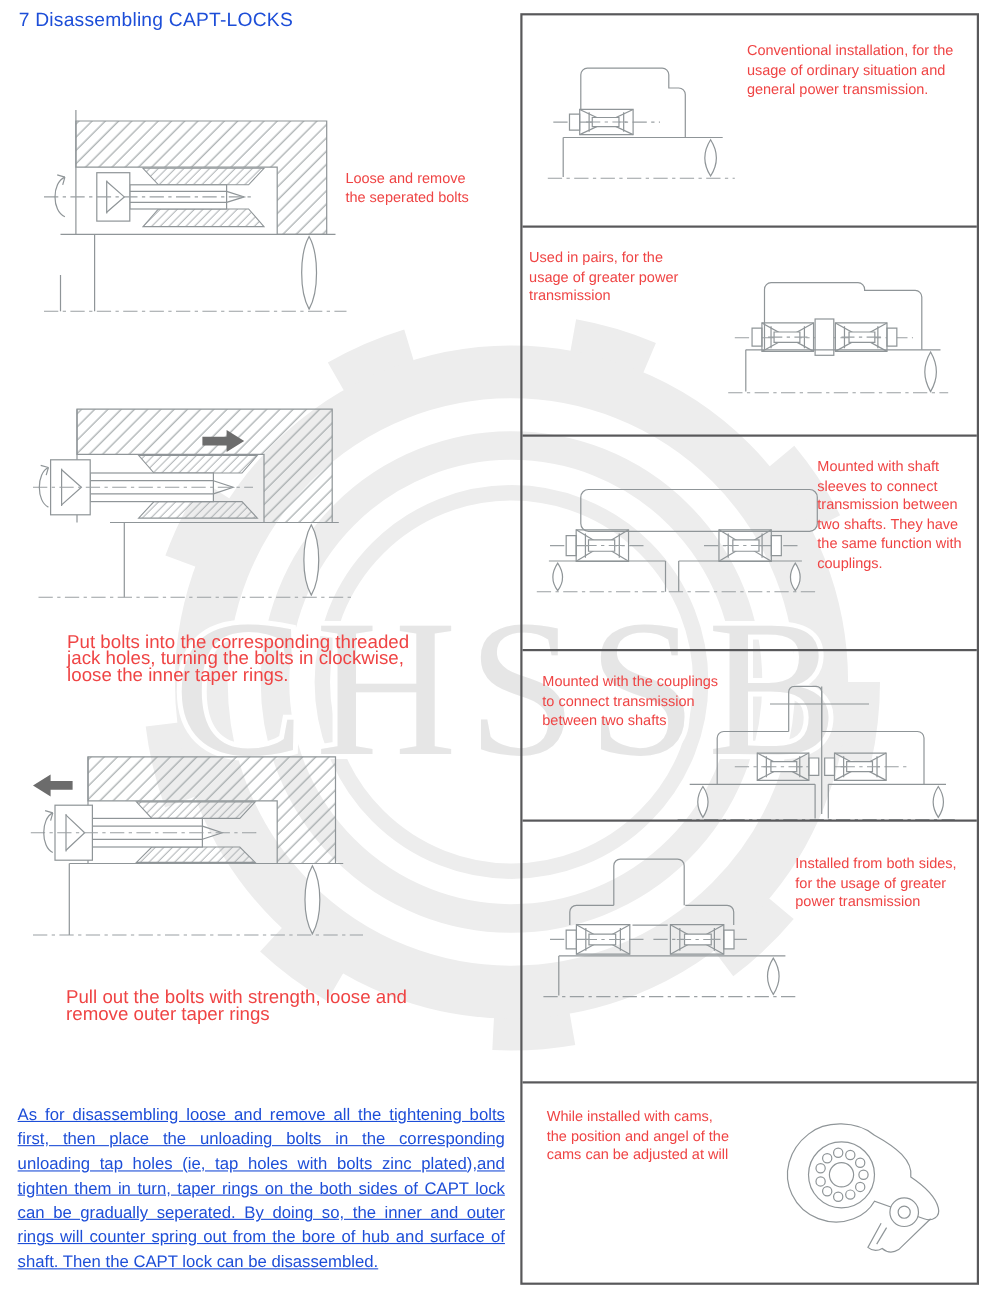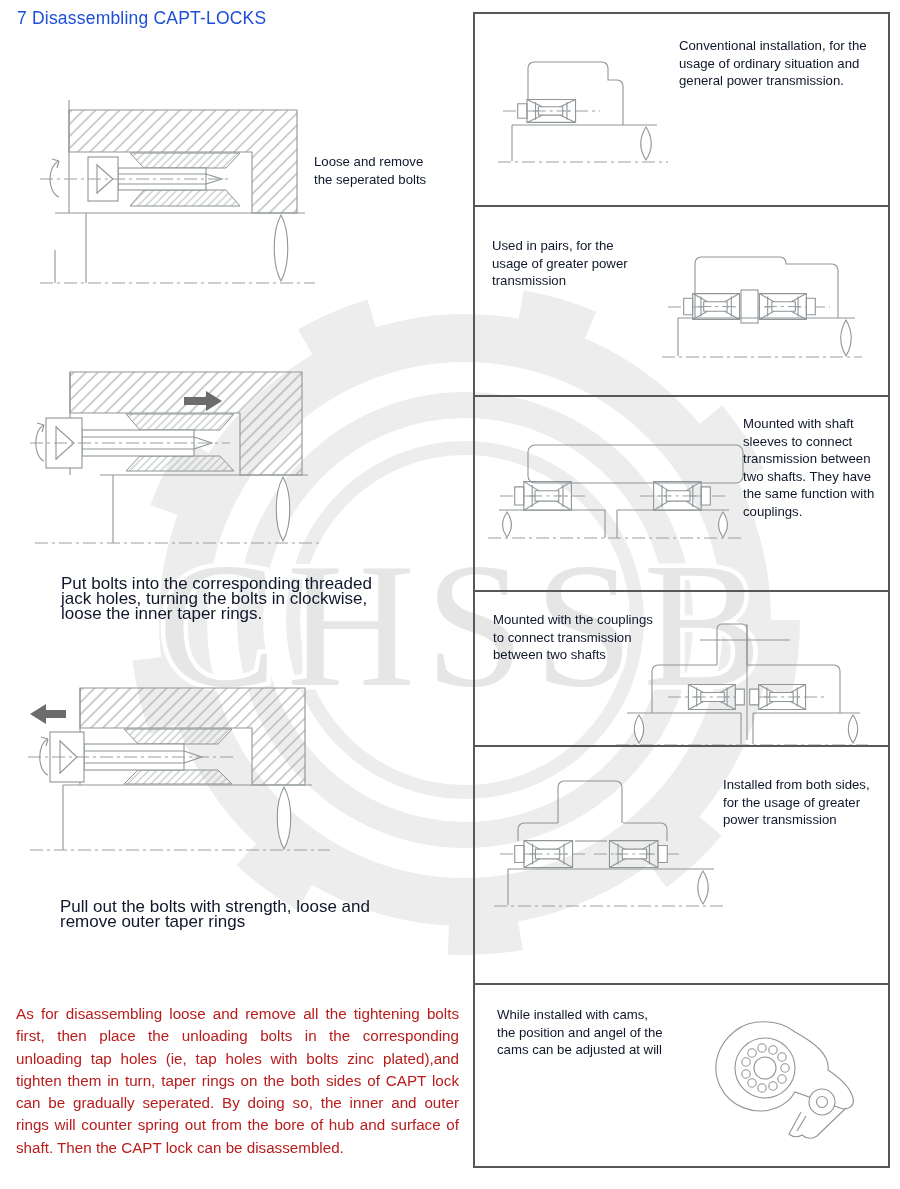--- a/index.html
+++ b/index.html
@@ -1,23 +1,23 @@
 <!DOCTYPE html>
 <html><head>
 <meta charset="utf-8">
 <style>
   html,body{margin:0;padding:0;}
   body{width:900px;height:1189px;background:#ffffff;position:relative;overflow:hidden;
        font-family:"Liberation Sans",sans-serif;color:#6b6d6f;}
   .abs{position:absolute;}
   #title{left:17px;top:8px;font-size:17.5px;color:#1d4ed8;letter-spacing:.2px;}
-  .caption{font-size:13.2px;line-height:17.5px;color:#0f172a;white-space:pre-line;}
+  .caption{font-size:13.2px;line-height:17.5px;color:#ef4444;white-space:pre-line;}
   .caption.small{font-size:17px;line-height:14.8px;}
   #para{left:16px;top:1003px;width:443px;font-size:15.2px;line-height:22.3px;
-        text-align:justify;color:#b91c1c;}
+        text-align:justify;color:#1d4ed8;text-decoration:underline;}
   #panelbox{left:473px;top:12px;width:417px;height:1156px;border:2px solid #58585a;
             box-sizing:border-box;background:transparent;z-index:2;}
   .panel{position:relative;box-sizing:border-box;width:100%;border-top:2px solid #58585a;}
   .panel:first-child{border-top:none;}
   .panel svg{position:absolute;left:0;top:0;}
   .ln{stroke:#8f9598;fill:none;stroke-width:1.1;}
   .lnf{stroke:#8f9598;fill:#ffffff;stroke-width:1.1;}
   .hat{stroke:#8f9598;fill:url(#h1);stroke-width:1.1;}
   .hat2{stroke:#8f9598;fill:url(#h2);stroke-width:1;}
   .ax{stroke:#9aa0a3;fill:none;stroke-width:1;stroke-dasharray:13 4 3 4;}
@@ -168,21 +168,21 @@
       <path class="ln" d="M695,318 V263 a6,6 0 0 1 6,-6 h79 a6,6 0 0 1 6,6 v1 h46 a6,6 0 0 1 6,6 v48"></path>
       <line class="ax" x1="668" y1="307" x2="830" y2="307"></line>
       <use href="#lockG" transform="translate(683,293) scale(0.69,0.587)"></use>
       <rect class="lnf" x="741" y="290" width="17" height="33"></rect>
       <use href="#lockG" transform="translate(816,293) scale(-0.69,0.587)"></use>
       <line class="ln" x1="678" y1="318" x2="678" y2="356"></line>
       <line class="ln" x1="678" y1="318" x2="855" y2="318"></line>
       <path class="lnf" d="M846,320 C853,332 853,344 846,356 C839,344 839,332 846,320 Z"></path>
       <line class="ax" x1="662" y1="357" x2="862" y2="357"></line>
     </svg>
-    <div class="abs caption" style="left:17px;top:18px;width:170px;margin-top:12px;">Used in pairs, for the
+    <div class="abs caption" style="left:6px;top:18px;width:170px;">Used in pairs, for the
 usage of greater power
 transmission</div>
   </div>
 
   <div class="panel" style="height:195px;padding-left:28px;">
     <svg width="413" height="193" viewBox="475 397 413 193">
       <rect class="ln" x="528" y="445" width="215" height="38" rx="7"></rect>
       <line class="ax" x1="500" y1="496" x2="585" y2="496"></line>
       <line class="ax" x1="640" y1="496" x2="725" y2="496"></line>
       <use href="#lockG" transform="translate(514,481) scale(0.70,0.65)"></use>

